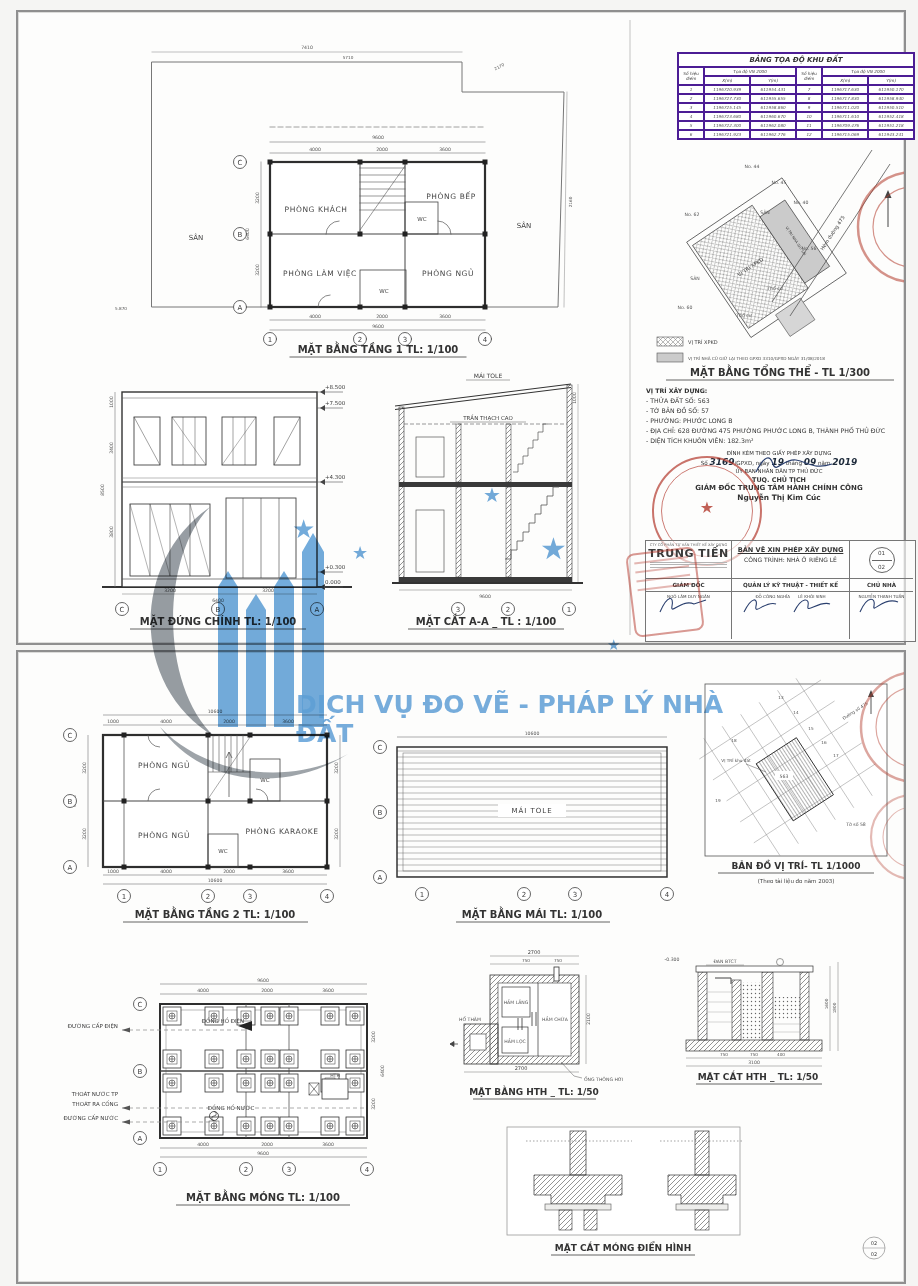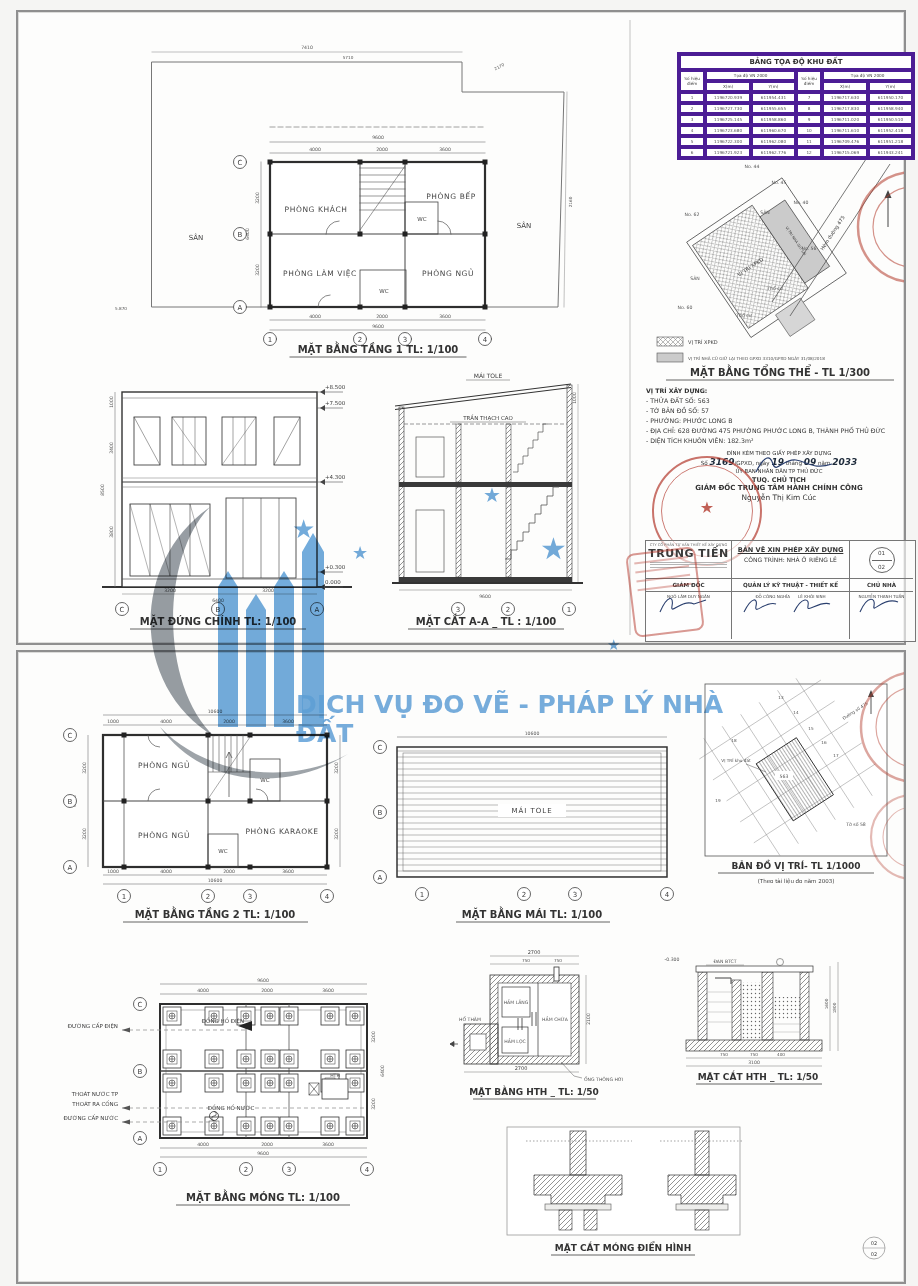--- a/index.html
+++ b/index.html
@@ -11,34 +11,34 @@
   svg text{font-family:"DejaVu Sans",sans-serif;fill:#3c3c3c;}
   .t35{font-size:3.6px}.t4{font-size:4.2px;fill:#555}.t45{font-size:4.6px;fill:#555}
   .t5{font-size:5px}.t55{font-size:5.5px}.t6{font-size:6px}.t7{font-size:7px}
   .trm{font-size:7.5px;letter-spacing:.6px;fill:#474747}
   .tt{font-size:10px;font-weight:bold;fill:#333}
   .tm{font-size:9px;font-weight:bold;fill:#333}
   .anc{text-anchor:middle}
   .abs{position:absolute}
   
   #coordtbl{left:659px;top:40px;width:238px;border-collapse:collapse;background:#fff;}
-  #coordtbl td{border:4px solid #4c1d95;font-size:4.2px;color:#555;text-align:center;padding:1px 0;}
+  #coordtbl td{border:2px solid #4c1d95;font-size:4.2px;color:#555;text-align:center;padding:1px 0;font-style:italic;}
   #coordtbl td.ttl{font-size:7px;font-weight:bold;color:#333;padding:2px 0;}
   #coordtbl td.hd{font-size:4.2px;color:#444;}
   
   #locinfo{left:628px;top:374px;width:266px;font-size:6.2px;color:#333;line-height:1.62;}
   #locinfo .hd{font-weight:bold;}
   #approval{left:628px;top:438px;width:266px;text-align:center;color:#333;}
   #approval .l1{font-size:5.4px;}
   #approval .l2{font-size:5.6px;margin-top:1px;}
   #approval .l2 b{font-size:9px;font-style:italic;color:#1d2a3a;}
   #approval .l3{font-size:5.4px;margin-top:1px;}
   #approval .l4{font-size:6.4px;font-weight:bold;margin-top:2px;}
   #approval .l5{font-size:7px;font-weight:bold;}
-  #approval .nm{font-size:7.4px;font-weight:normal;margin-top:1px;}
+  #approval .nm{font-size:7.4px;font-weight:bold;margin-top:1px;}
   .stamp{position:absolute;border-radius:50%;border:2.5px solid rgba(178,56,44,.7);}
   .stamp .in{position:absolute;left:7px;top:7px;right:7px;bottom:7px;border:1.2px solid rgba(178,56,44,.65);border-radius:50%;}
   .stamp .st{position:absolute;left:0;right:0;top:38%;text-align:center;color:rgba(178,56,44,.8);font-size:16px;}
   
   #tblock{left:627px;top:528px;width:269px;height:100px;display:grid;grid-template-columns:86px 118px 63px;grid-template-rows:38px 13px 47px;border:1px solid #777;background:rgba(255,255,255,.6);}
   #tblock .c{border-right:1px solid #777;border-bottom:1px solid #777;overflow:hidden;position:relative;}
   #tblock .c:nth-child(3n){border-right:none;}
   #tblock .r3{border-bottom:none;display:flex;flex-direction:column;justify-content:space-between;align-items:center;padding:2px 1px;}
   .co-small{font-size:3.6px;color:#666;text-align:center;margin-top:2px;}
   .co-name{font-size:11px;font-weight:bold;color:#3a3a3a;text-align:center;letter-spacing:.5px;}
@@ -398,21 +398,21 @@
       <div>- ĐỊA CHỈ:  628 ĐƯỜNG 475 PHƯỜNG PHƯỚC LONG B, THÀNH PHỐ THỦ ĐỨC</div>
       <div>- DIỆN TÍCH KHUÔN VIÊN:  182.3m²</div>
     </div>
 
     <div id="approval" class="abs">
       <div class="l1">ĐÍNH KÈM THEO GIẤY PHÉP XÂY DỰNG</div>
       <div class="l2">
         <span>Số</span> <b>3169</b><span>/GPXD, ngày</span>
         <b>19</b> <span>tháng</span>
         <b>09</b> <span>năm</span>
-        <b>2033</b>
+        <b>2019</b>
       </div>
       <div class="l3">ỦY BAN NHÂN DÂN TP THỦ ĐỨC</div>
       <div class="l4">TUQ. CHỦ TỊCH</div>
       <div class="l5">GIÁM ĐỐC TRUNG TÂM HÀNH CHÍNH CÔNG</div>
       <svg class="sigsvg" width="266" height="28">
         <path d="M110,22 C118,6 124,4 127,14 C130,24 138,8 150,10 C162,12 168,20 186,14" fill="none" stroke="#2a3f6e" stroke-width="1.2"></path>
       </svg>
       <div class="nm">Nguyễn Thị Kim Cúc</div>
     </div>
     <div class="stamp abs" style="left:634px;top:444px;width:106px;height:106px;">

